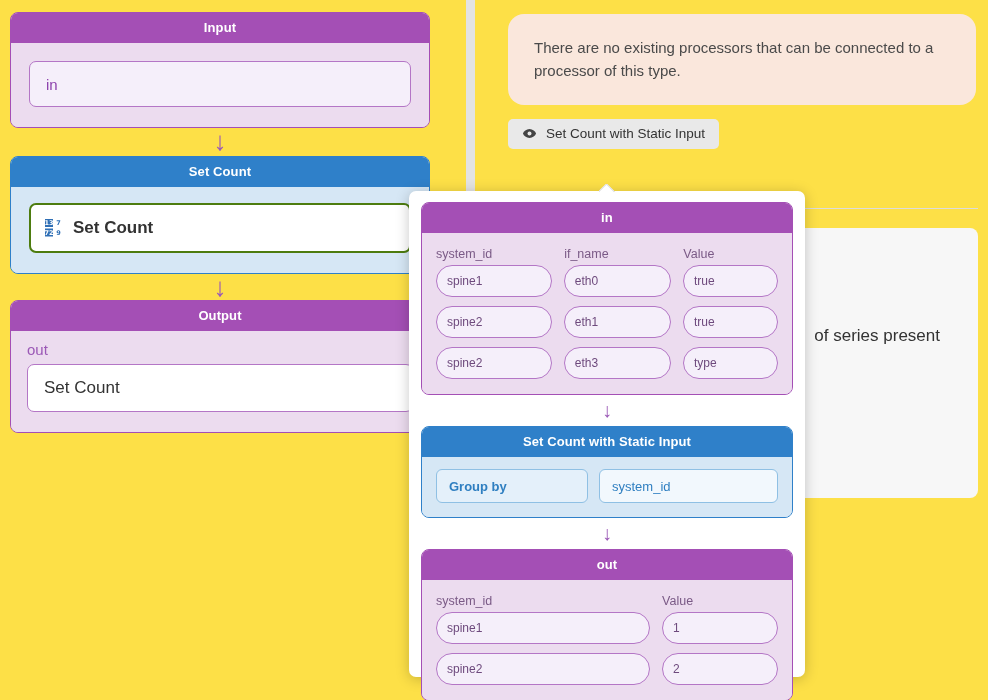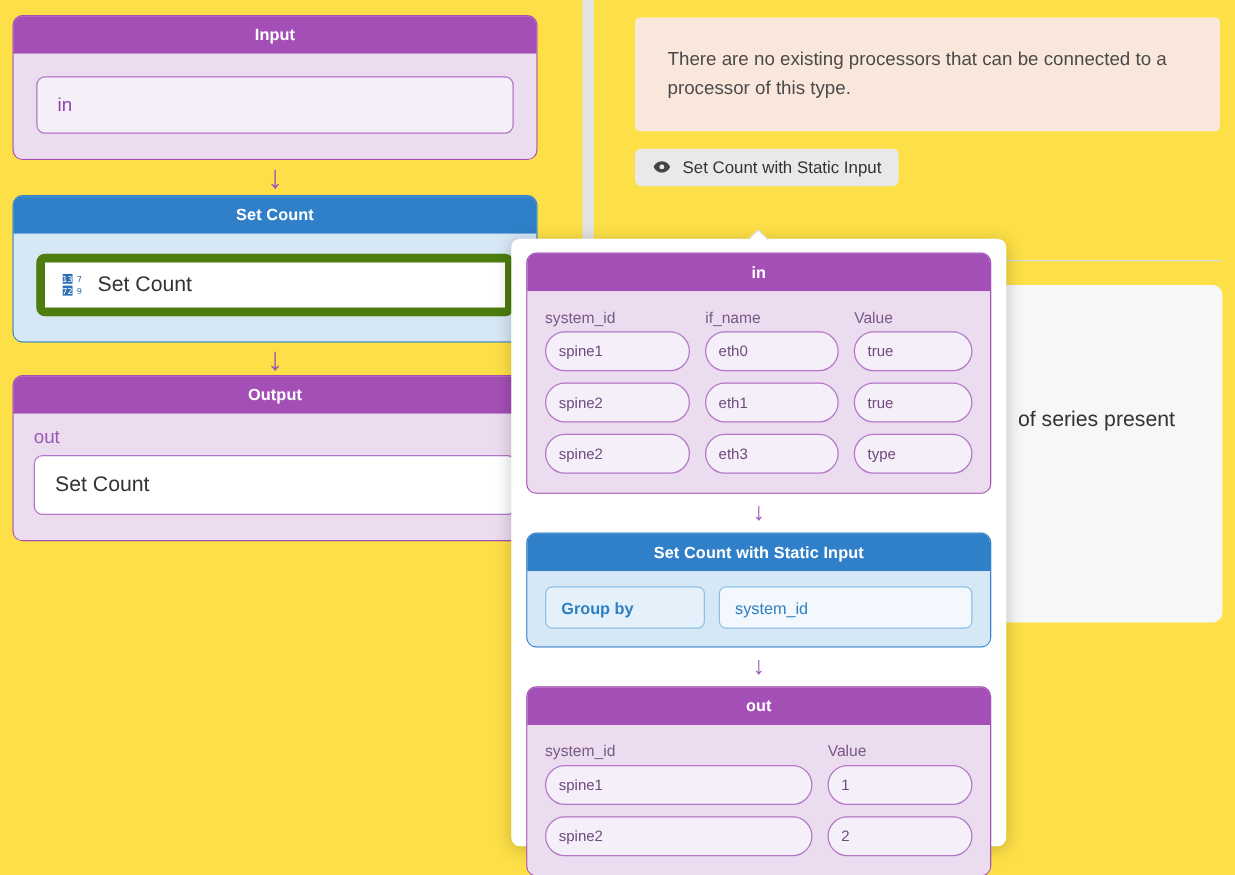--- a/index.html
+++ b/index.html
@@ -44,22 +44,23 @@
     border: 1px solid #b476c6;
     color: #8e44ad;
   }
   .field-white {
     background: #ffffff;
     border: 1px solid #b476c6;
     color: #333333;
   }
   .field-white-blue {
     background: #ffffff;
-    border: 7px solid #4d7c0f;
+    border: 2px solid #4d7c0f;
     color: #333333;
+    font-weight: bold;
   }
   .field-blue {
     background: #e4f0fa;
     border: 1px solid #8fc0e4;
     color: #2f7fc1;
     font-weight: bold;
   }
   .field-blue-light {
     background: #f2f8fd;
     border: 1px solid #8fc0e4;
@@ -98,21 +99,21 @@
   #divider {
     position: absolute; left: 466px; top: 0; width: 9px; height: 700px;
     background: #e3e3e3;
   }
 
   
   #right-col { position: absolute; left: 508px; top: 14px; width: 470px; }
 
   #warning-box {
     background: #fae7dc;
-    border-radius: 4px;
+    border-radius: 16px;
     padding: 22px 26px;
     color: #4a4a4a;
     font-size: 15px;
     line-height: 1.55;
     width: 468px;
   }
   #examples-heading {
     margin-top: 24px;
     font-size: 16px;
     font-weight: bold;
@@ -206,21 +207,21 @@
     color: #6e4a7d;
   }
   .pop-block-body { padding: 10px 14px 6px; }
 
   #in-block { }
   #in-block .col-a { width: 130px; }
   #in-block .col-b { width: 120px; }
   #in-block .col-c { width: 106px; }
 
   #static-block .block-body { padding: 12px 14px 14px; display: flex; gap: 11px; }
-  #static-field-label { width: 128px; height: 34px; border-radius: 6px; padding: 0 12px; font-size: 13px; align-items: center; }
+  #static-field-label { width: 152px; height: 34px; border-radius: 6px; padding: 0 12px; font-size: 13px; align-items: center; }
   #static-field-value { flex: 1; height: 34px; border-radius: 6px; padding: 0 12px; font-size: 13px; }
 
   #out-block .col-a { width: 218px; }
   #out-block .col-b { width: 118px; }
 
   .pop-arrow { font-size: 20px; margin: 5px 0 6px; }
 </style>
 </head>
 <body>
 

